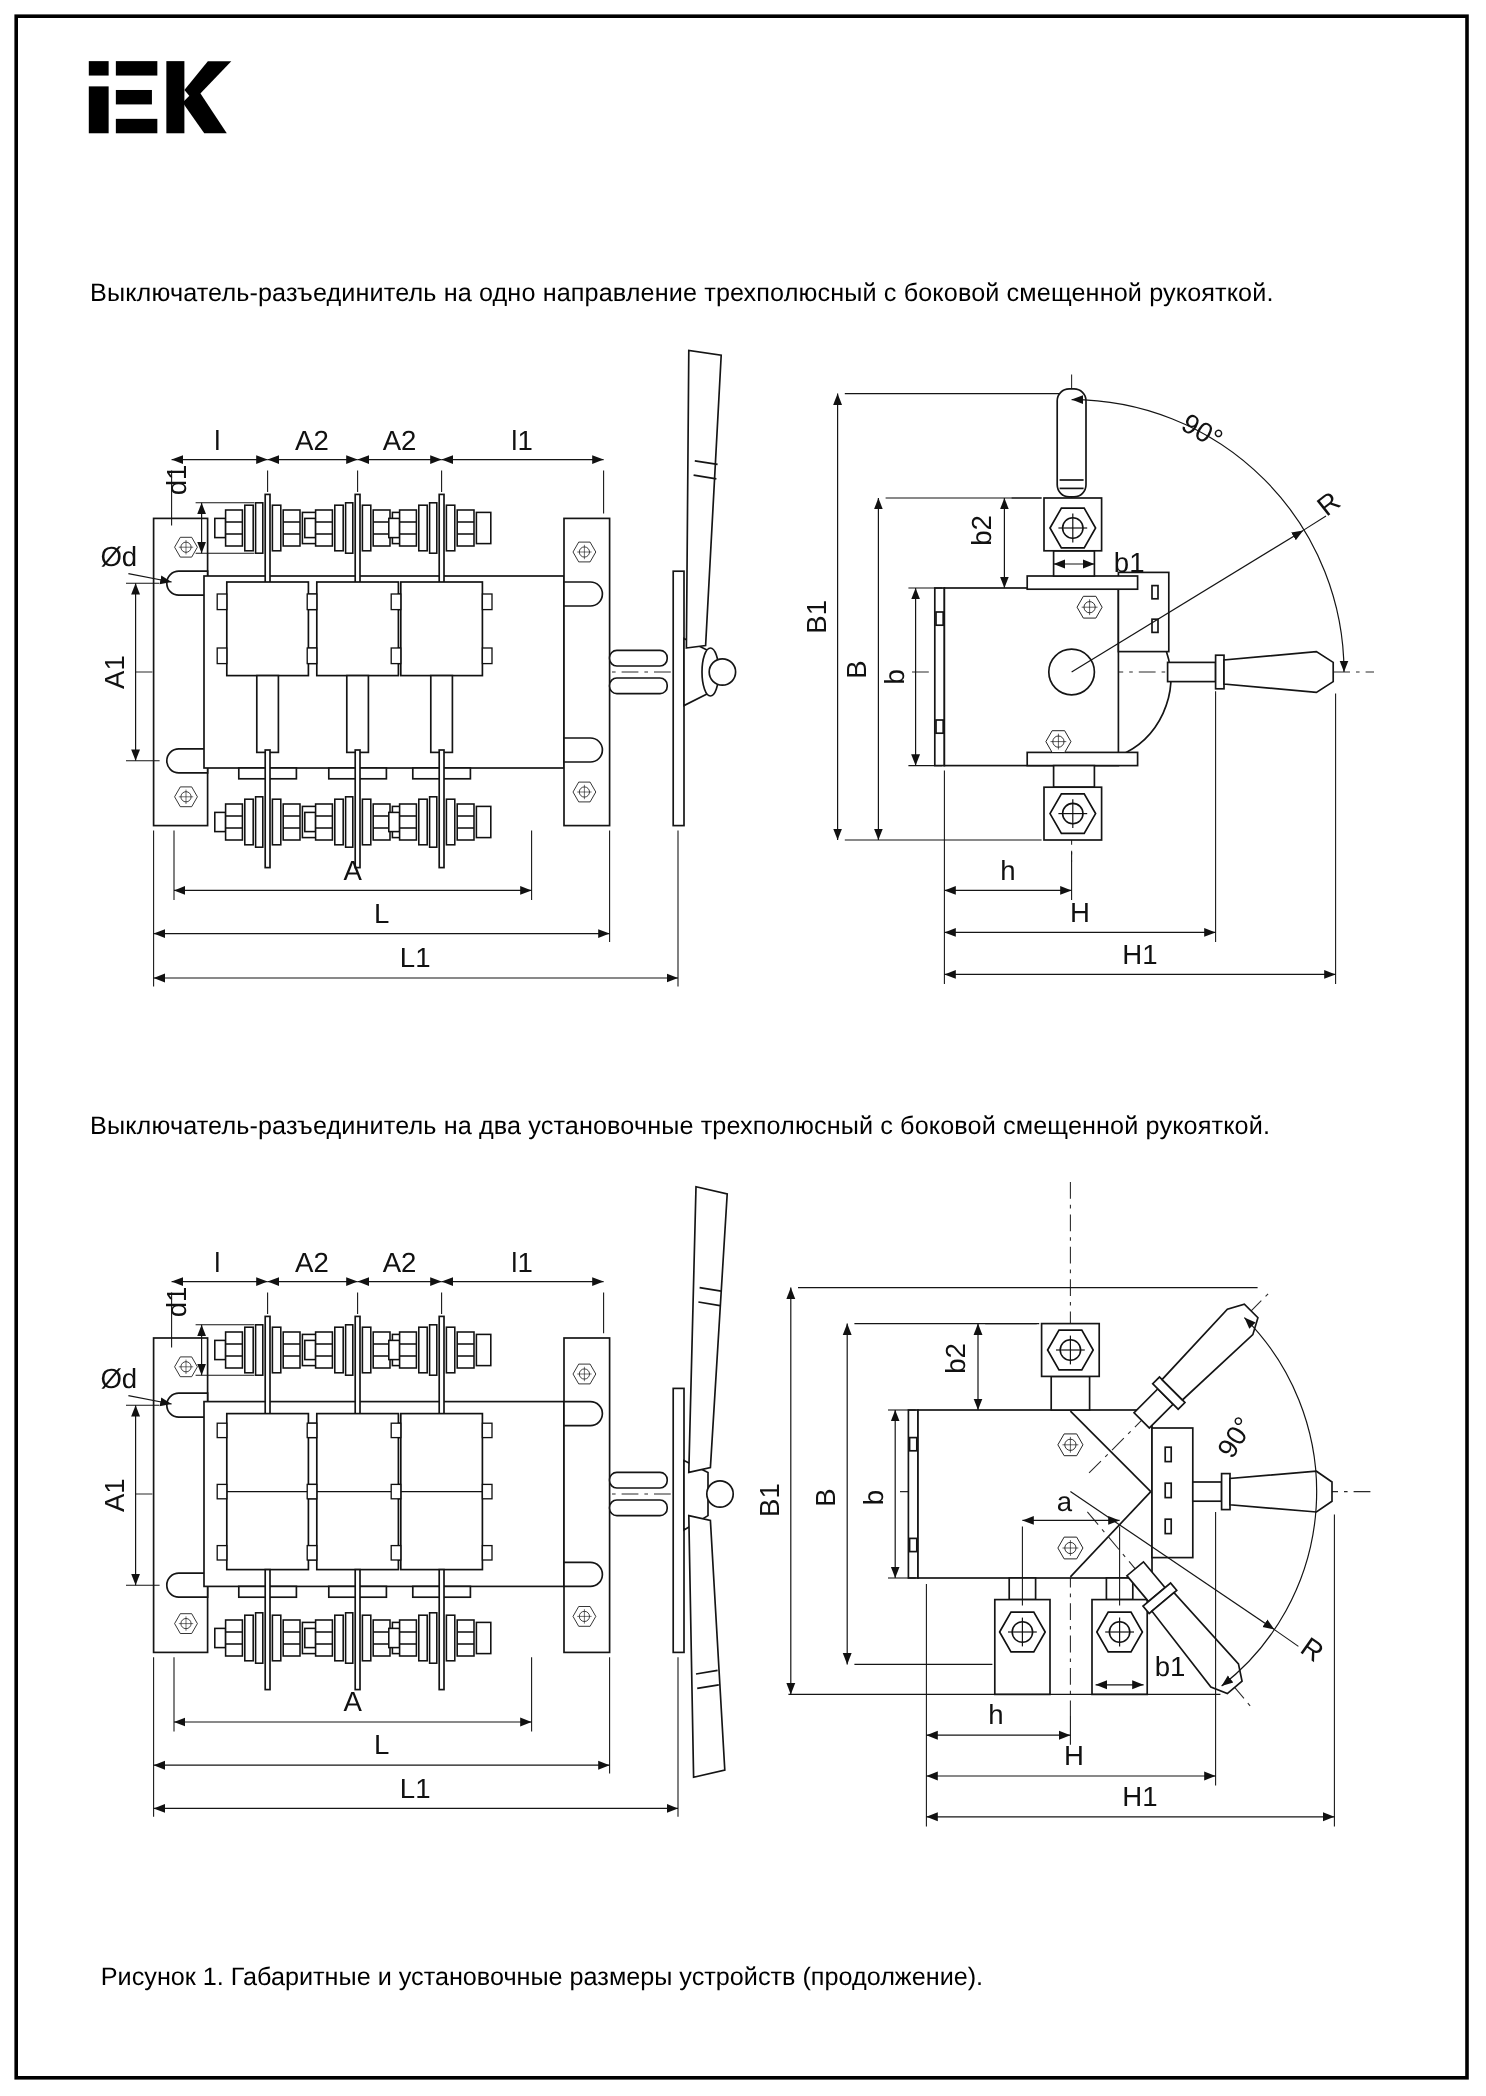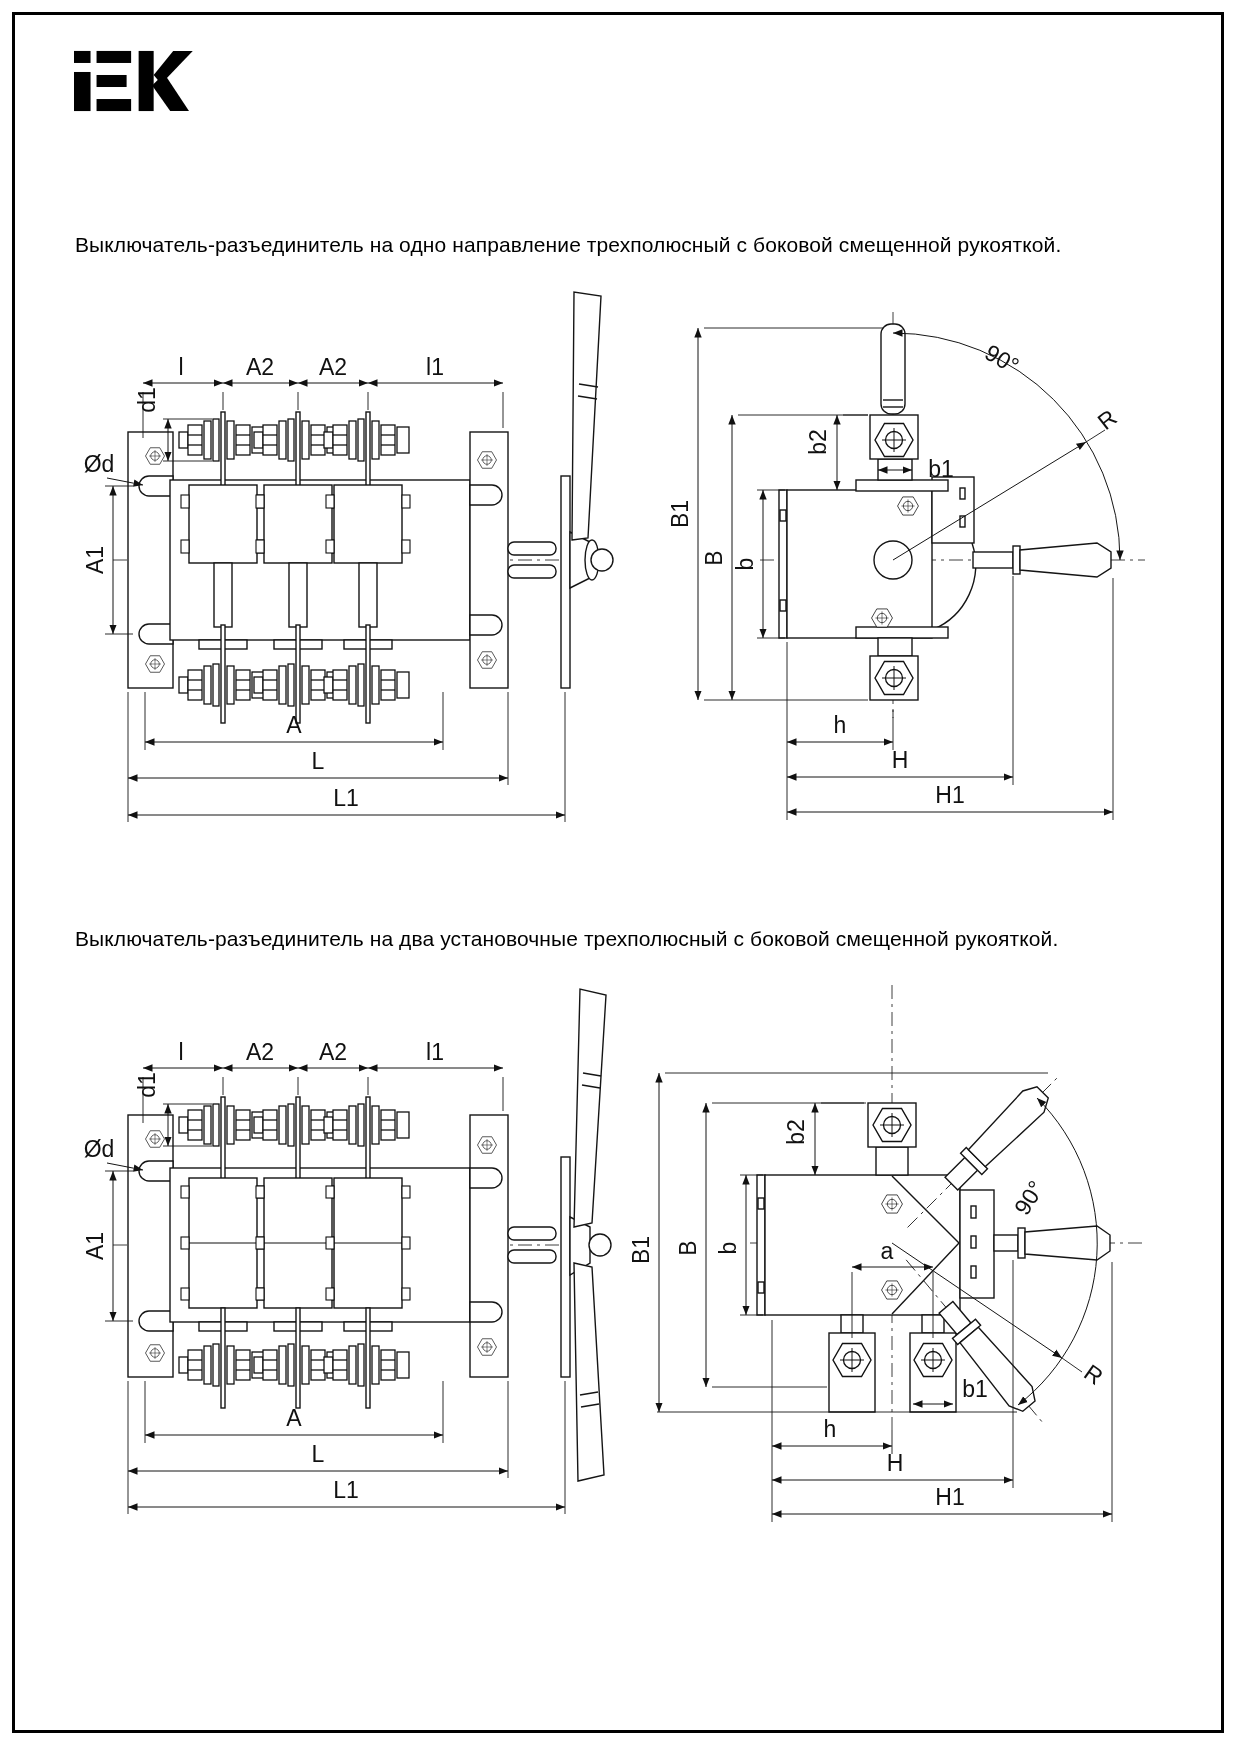--- a/index.html
+++ b/index.html
@@ -414,13 +414,14 @@
       <line class="ext" x1="512" y1="302" x2="512" y2="562"></line>
       <line class="dim" x1="172" y1="486" x2="292" y2="486" marker-start="url(#ar)" marker-end="url(#ar)"></line>
       <text class="dl" x="230" y="477">h</text>
       <line class="dim" x1="172" y1="520" x2="413" y2="520" marker-start="url(#ar)" marker-end="url(#ar)"></line>
       <text class="dl" x="295" y="511">H</text>
       <line class="dim" x1="172" y1="554" x2="512" y2="554" marker-start="url(#ar)" marker-end="url(#ar)"></line>
       <text class="dl" x="350" y="545">H1</text>
     </g>
   </svg>
 
+  <div class="caption" style="top:1636px">Рисунок 1. Габаритные и установочные размеры устройств (продолжение).</div>
 </div>
 
 </body></html>

